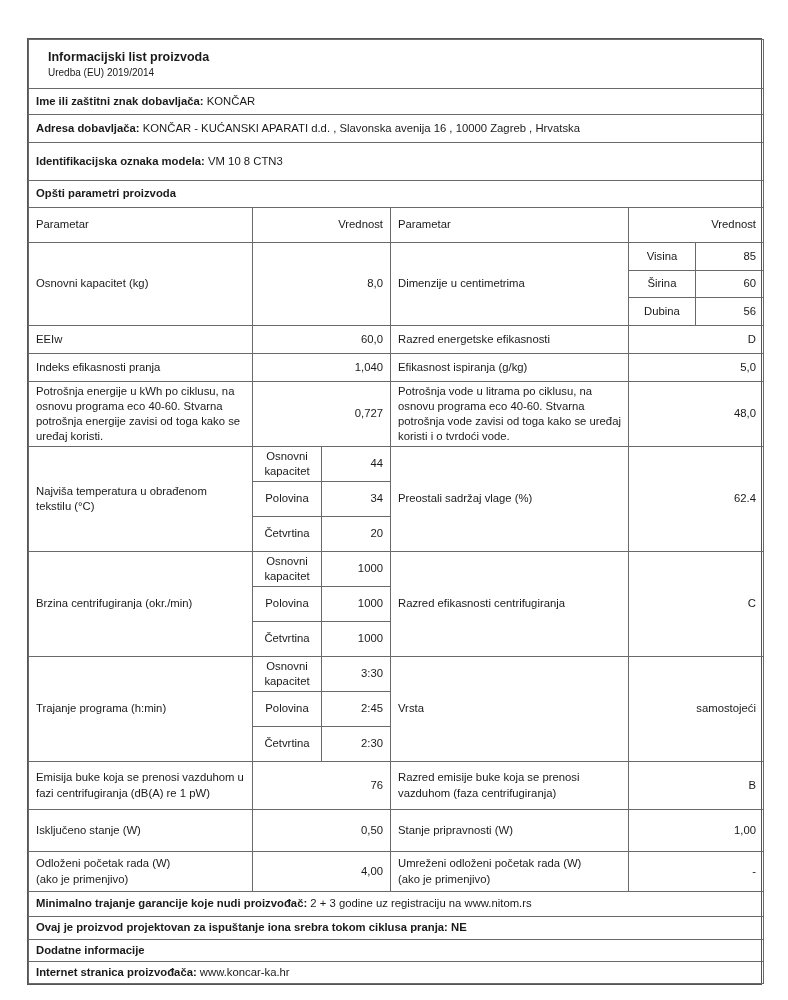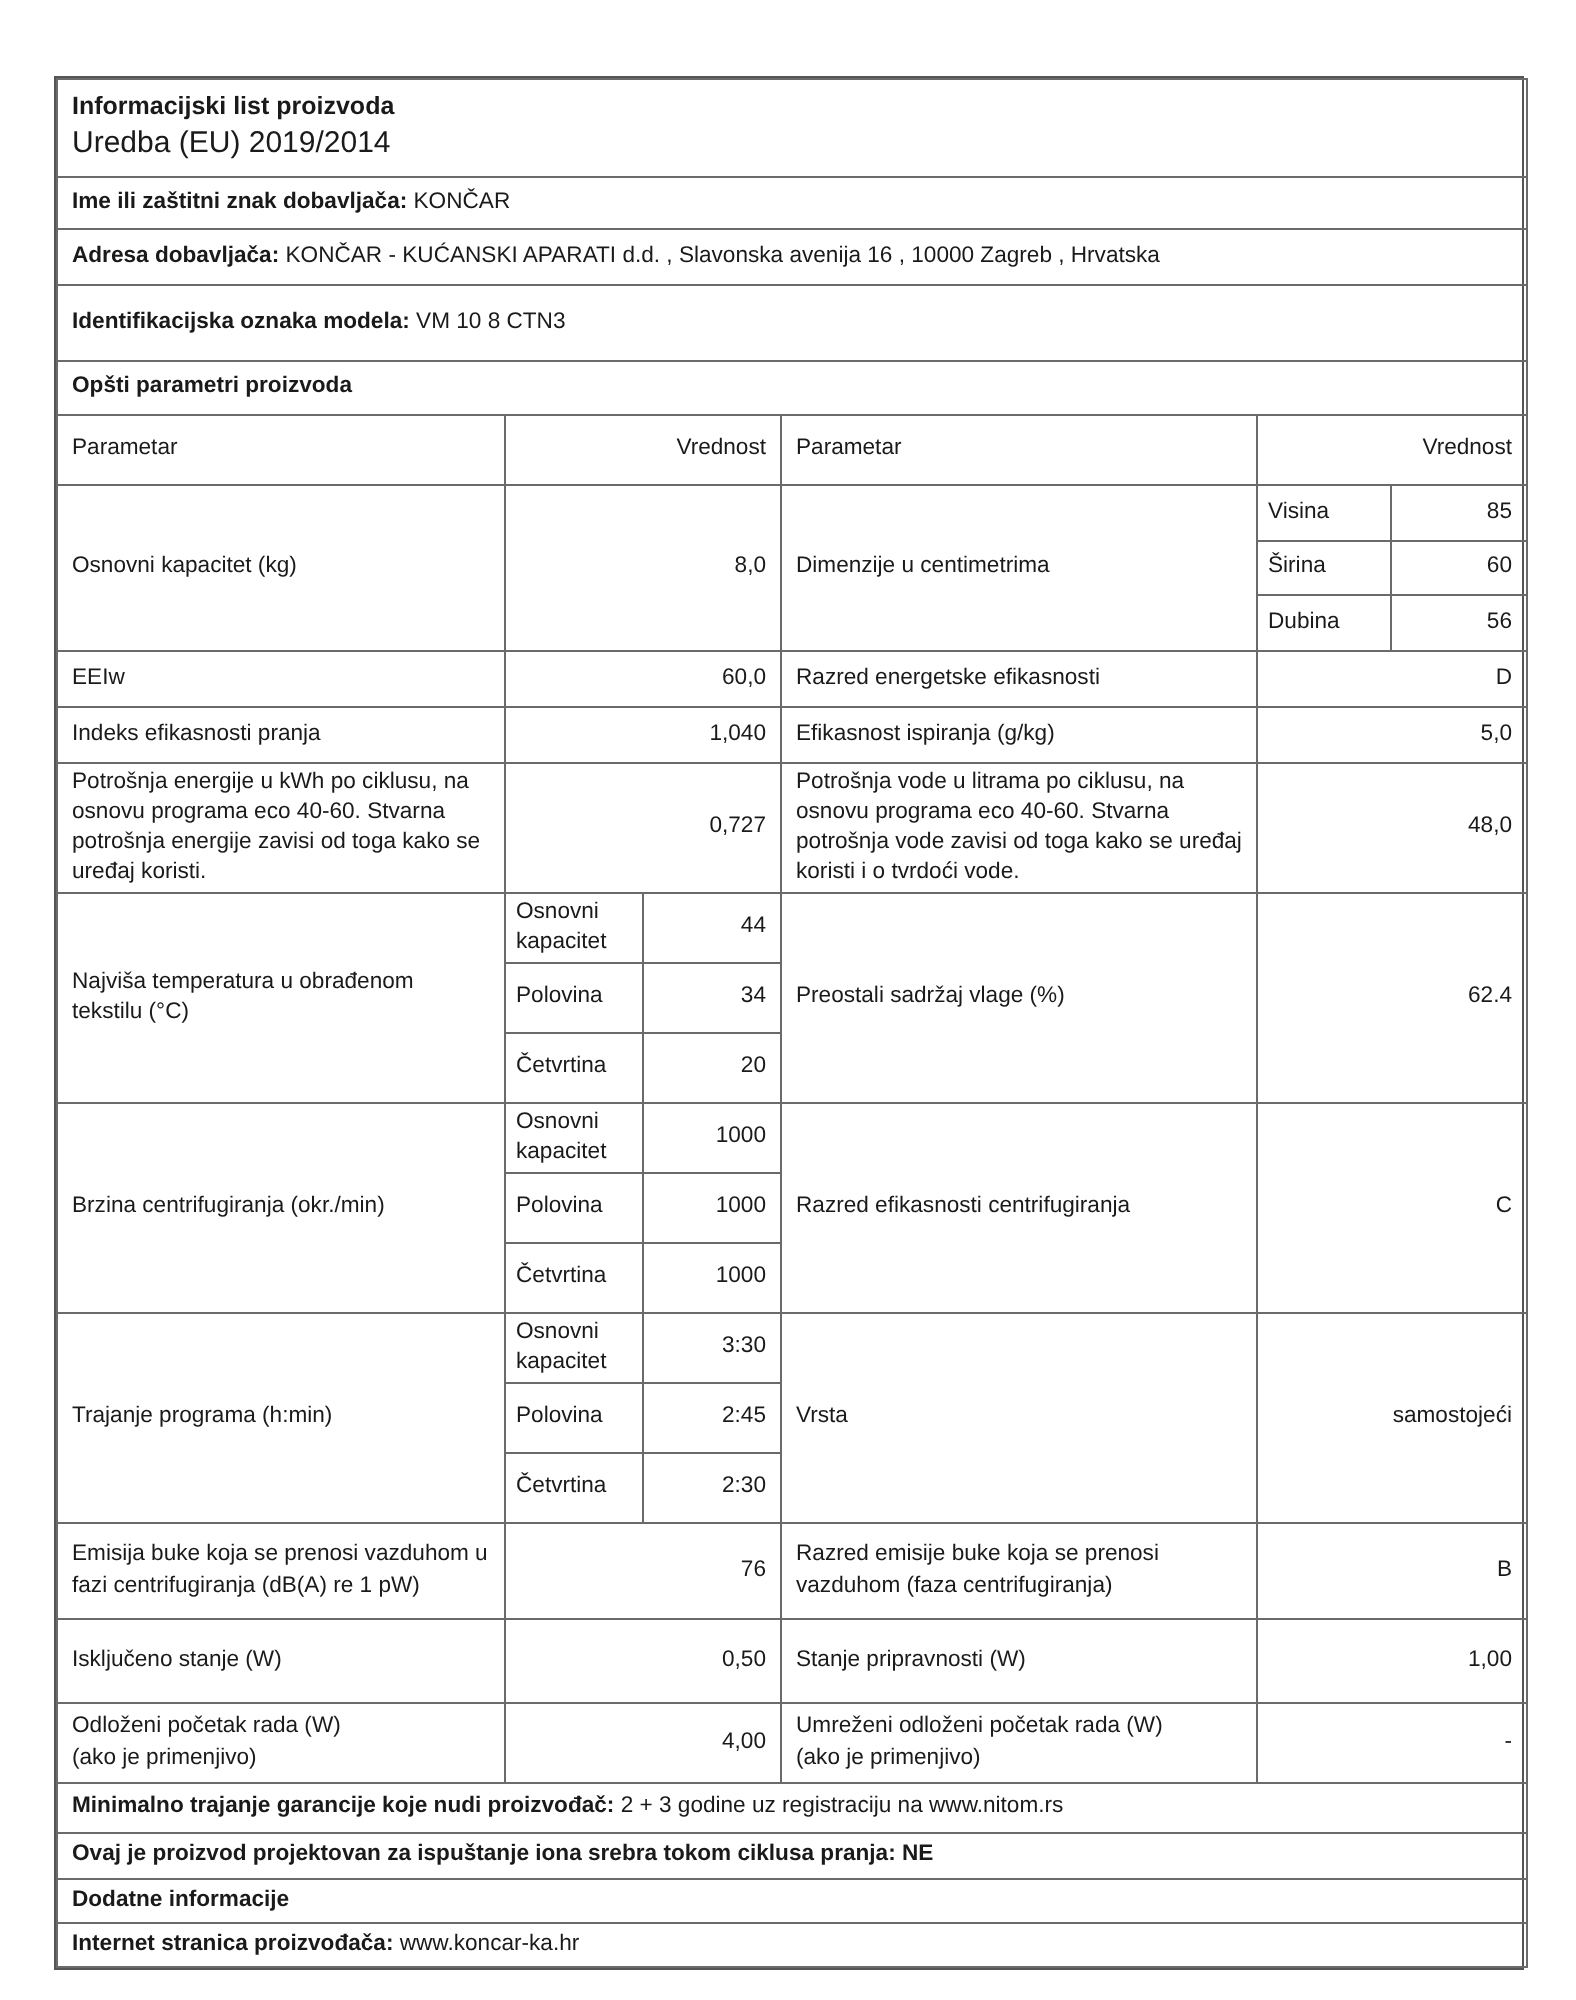--- a/index.html
+++ b/index.html
@@ -4,26 +4,26 @@
 <style>
   html, body { margin: 0; padding: 0; background: #ffffff; }
   body { width: 788px; height: 1000px; position: relative; font-family: "Liberation Sans", "DejaVu Sans", sans-serif; color: #1a1a1a; }
   .sheet {
     position: absolute; left: 27px; top: 38px; width: 735px;
     border: 1.5px solid #555;
     box-sizing: border-box;
   }
   table { border-collapse: collapse; width: 100%; table-layout: fixed; font-size: 11.3px; line-height: 1.35; }
   td { border: 1px solid #6a6a6a; padding: 0 7px; vertical-align: middle; }
-  .full { padding: 4px 7px; }
+  .full { padding: 4px 19px; }
   .b { font-weight: bold; }
   .c { text-align: right; }
   .title { font-size: 12.5px; font-weight: bold; }
-  .sub { font-size: 15px; }
-  .sm { padding: 0 5px; }
+  .sub { font-size: 10px; }
+  .sm { padding: 0 5px; text-align: center; }
 </style>
 </head>
 <body>
 
 <div class="sheet">
 <table>
   <colgroup>
     <col style="width:224px">
     <col style="width:69px">
     <col style="width:69px">

